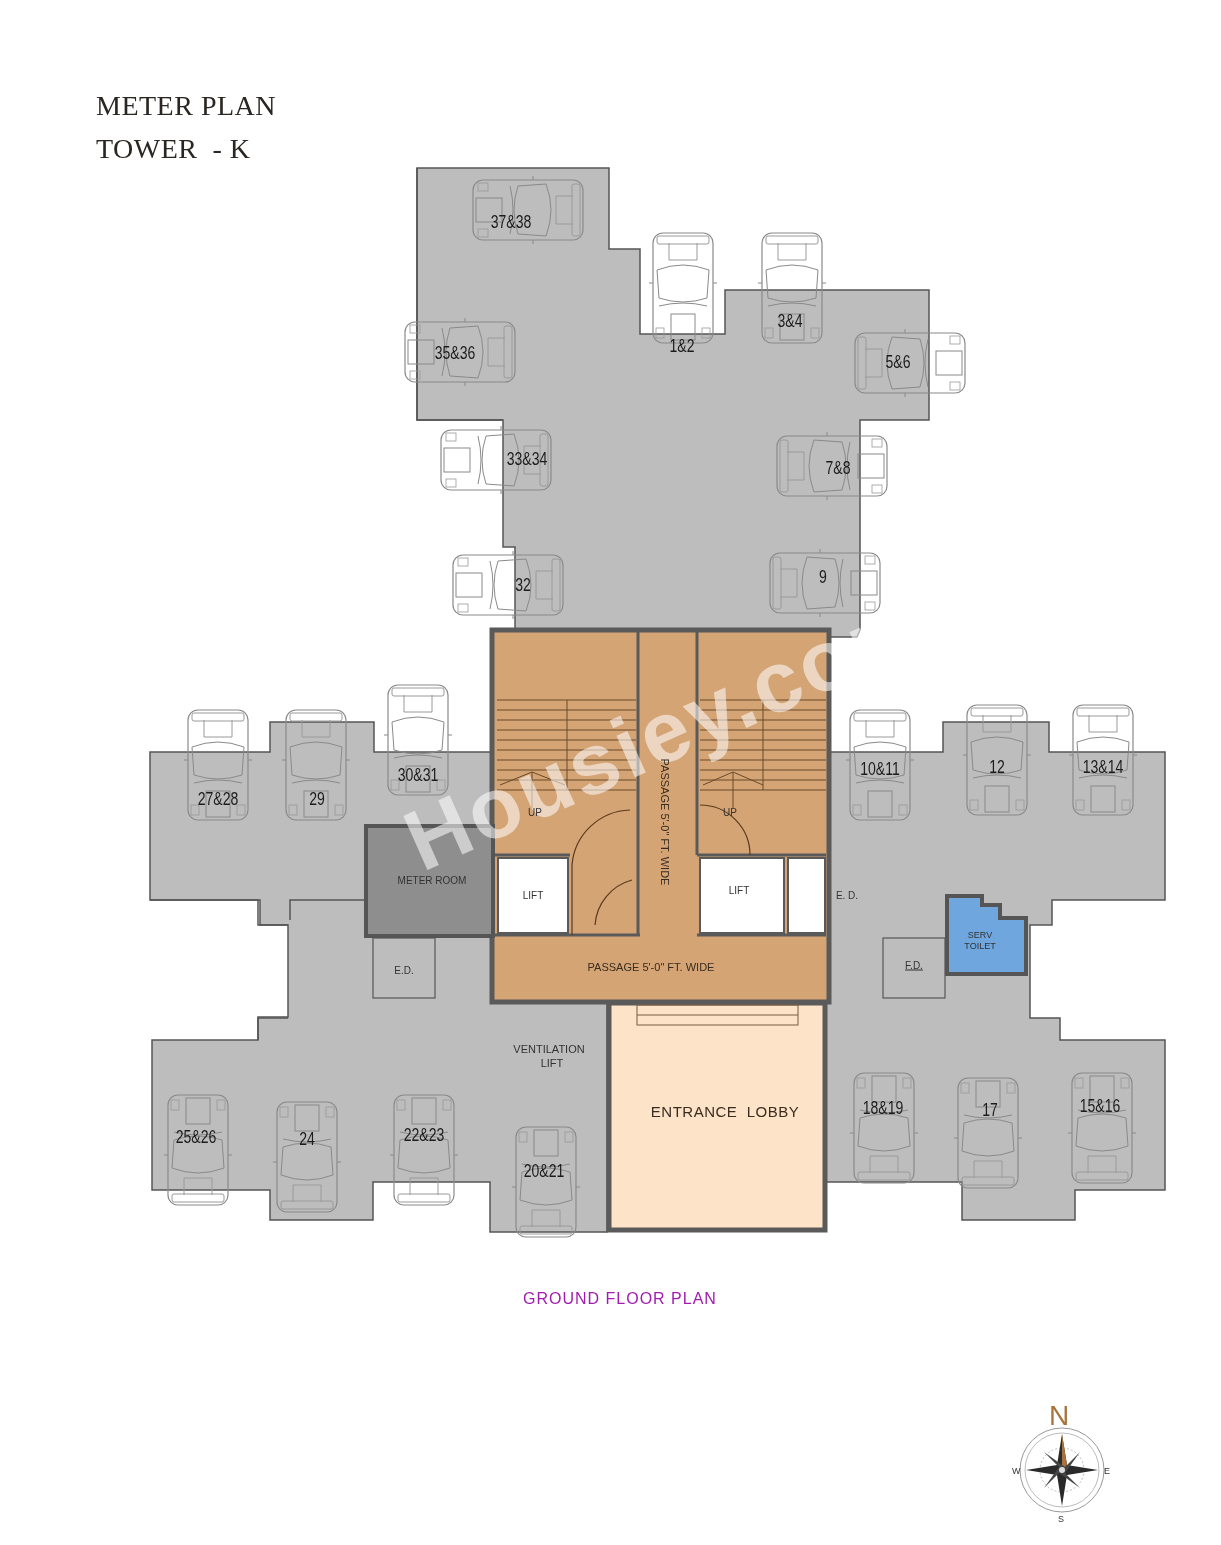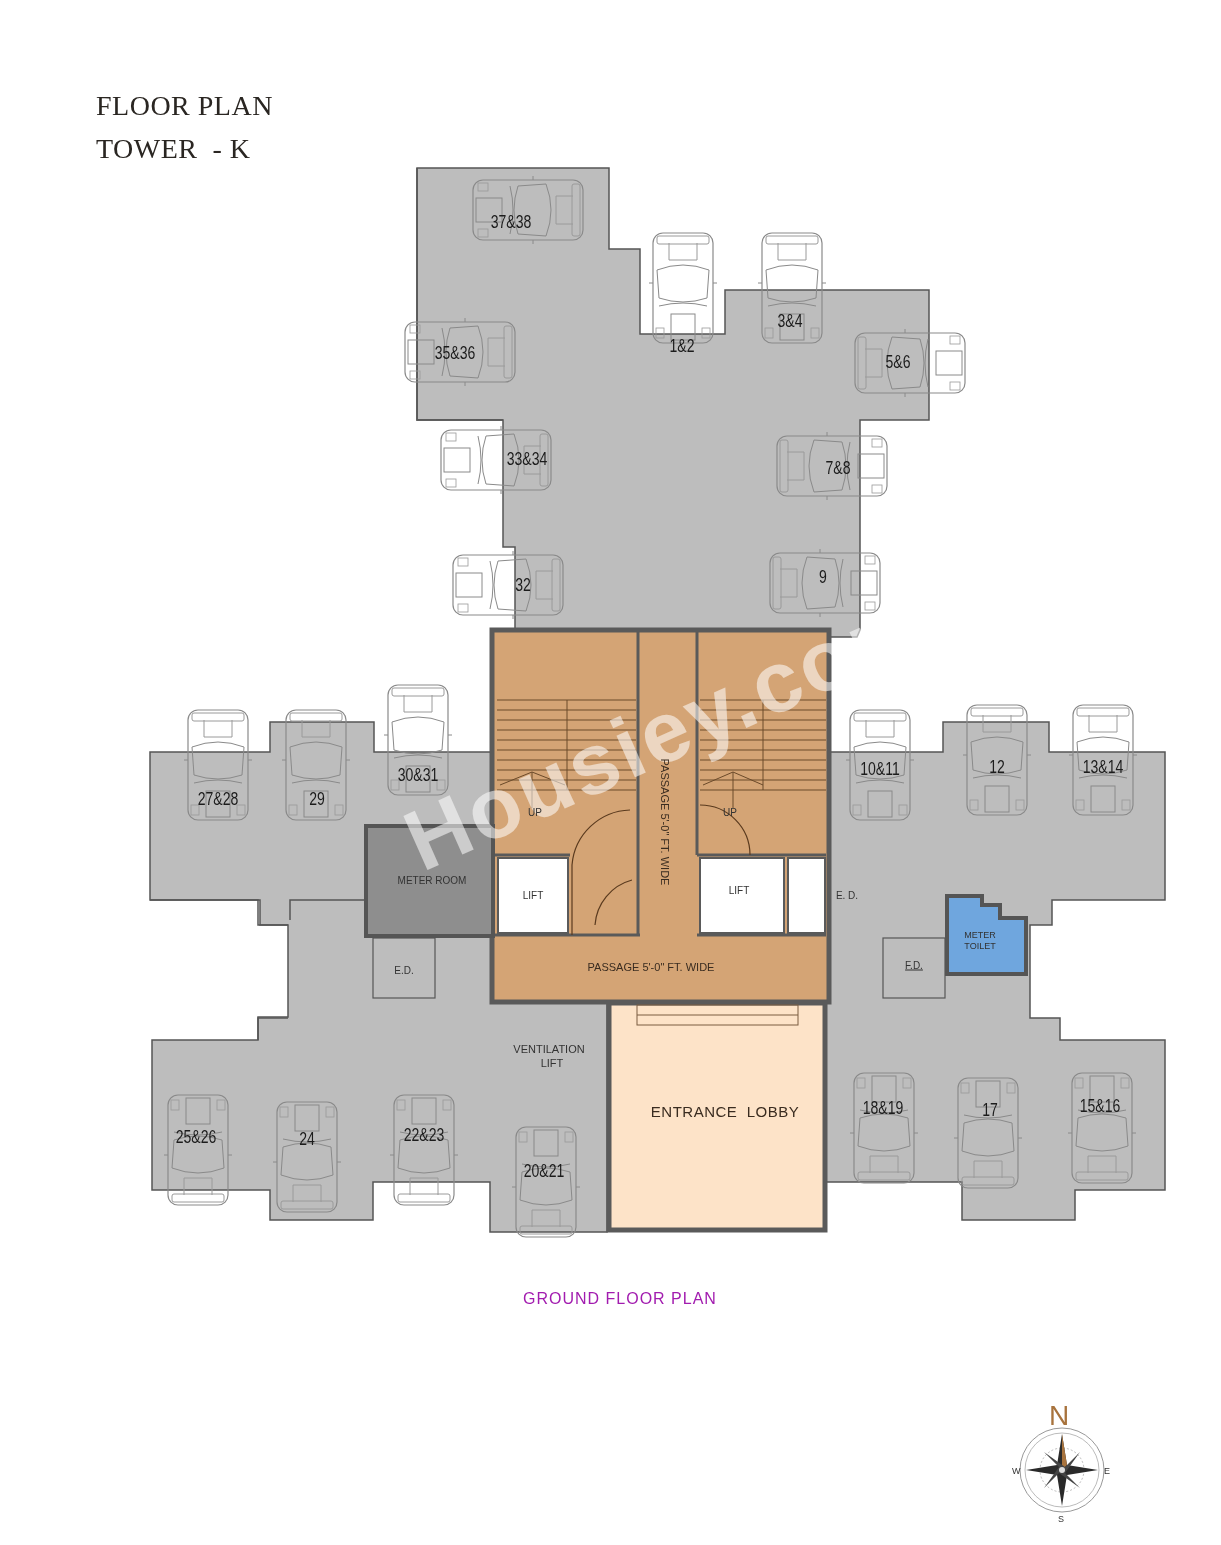--- a/index.html
+++ b/index.html
@@ -13,21 +13,21 @@
   .big-lbl { font-size:15px; color:#3a2c20; letter-spacing:0.5px;margin-left:6px; }
   .footer-title { position:absolute; left:523px; top:1290px; font-size:16px; letter-spacing:1px; color:#a21caf; }
   .watermark { position:absolute; left:390px; top:800px; font-size:86px; font-weight:bold; color:rgba(255,255,255,0.55); transform:rotate(-24deg); transform-origin:left top; white-space:nowrap; letter-spacing:3px; }
   .compass-n { position:absolute; left:1049px; top:1400px; font-size:28px; color:#a8733d; font-family:"Liberation Sans", sans-serif; }
   .compass-l { position:absolute; font-size:9px; color:#333; }
 </style>
 </head>
 <body>
 
 <div class="title-block">
-  <div>FLOOR PLAN</div>
+  <div>METER PLAN</div>
   <div>TOWER  - K</div>
 </div>
 
 <svg id="plan" width="1221" height="1545" viewBox="0 0 1221 1545">
   <defs>
     <g id="car">
 
       <rect x="-30" y="-55" width="60" height="110" rx="10" fill="none" stroke="#8a8a8a" stroke-width="1.2"></rect>
       <rect x="-26" y="-52" width="52" height="8" rx="2" fill="none" stroke="#9a9a9a" stroke-width="1"></rect>
       <path d="M-14 -45 L-14 -28 L14 -28 L14 -45" fill="none" stroke="#9a9a9a" stroke-width="1"></path>
@@ -175,21 +175,21 @@
 <div class="lbl car-lbl" style="left:883px;top:1108px;">18&amp;19</div>
 <div class="lbl car-lbl" style="left:990px;top:1110px;">17</div>
 <div class="lbl car-lbl" style="left:1100px;top:1106px;">15&amp;16</div>
 
 <div class="lbl room-lbl" style="left:432px;top:880px;">METER ROOM</div>
 <div class="lbl room-lbl" style="left:533px;top:895px;">LIFT</div>
 <div class="lbl room-lbl" style="left:739px;top:890px;">LIFT</div>
 <div class="lbl room-lbl" style="left:847px;top:895px;">E. D.</div>
 <div class="lbl room-lbl" style="left:404px;top:970px;font-size:10px;">E.D.</div>
 <div class="lbl room-lbl" style="left:914px;top:965px;font-size:10px;text-decoration:underline;">F.D.</div>
-<div class="lbl room-lbl" style="left:980px;top:935px;font-size:9px;">METER</div>
+<div class="lbl room-lbl" style="left:980px;top:935px;font-size:9px;">SERV</div>
 <div class="lbl room-lbl" style="left:980px;top:946px;font-size:9px;">TOILET</div>
 <div class="lbl room-lbl" style="left:535px;top:812px;font-size:10px;">UP</div>
 <div class="lbl room-lbl" style="left:730px;top:812px;font-size:10px;">UP</div>
 <div class="lbl room-lbl" style="left:665px;top:822px;font-size:11px;transform:translate(-50%,-50%) rotate(90deg);color:#3a2c20;">PASSAGE 5'-0" FT. WIDE</div>
 <div class="lbl room-lbl" style="left:651px;top:967px;font-size:11px;color:#3a2c20;">PASSAGE 5'-0" FT. WIDE</div>
 <div class="lbl room-lbl" style="left:549px;top:1049px;font-size:11px;">VENTILATION</div>
 <div class="lbl room-lbl" style="left:552px;top:1063px;font-size:11px;">LIFT</div>
 <div class="lbl big-lbl" style="left:719px;top:1111px;white-space:pre;">ENTRANCE  LOBBY</div>
 
 <div class="footer-title">GROUND FLOOR PLAN</div>

